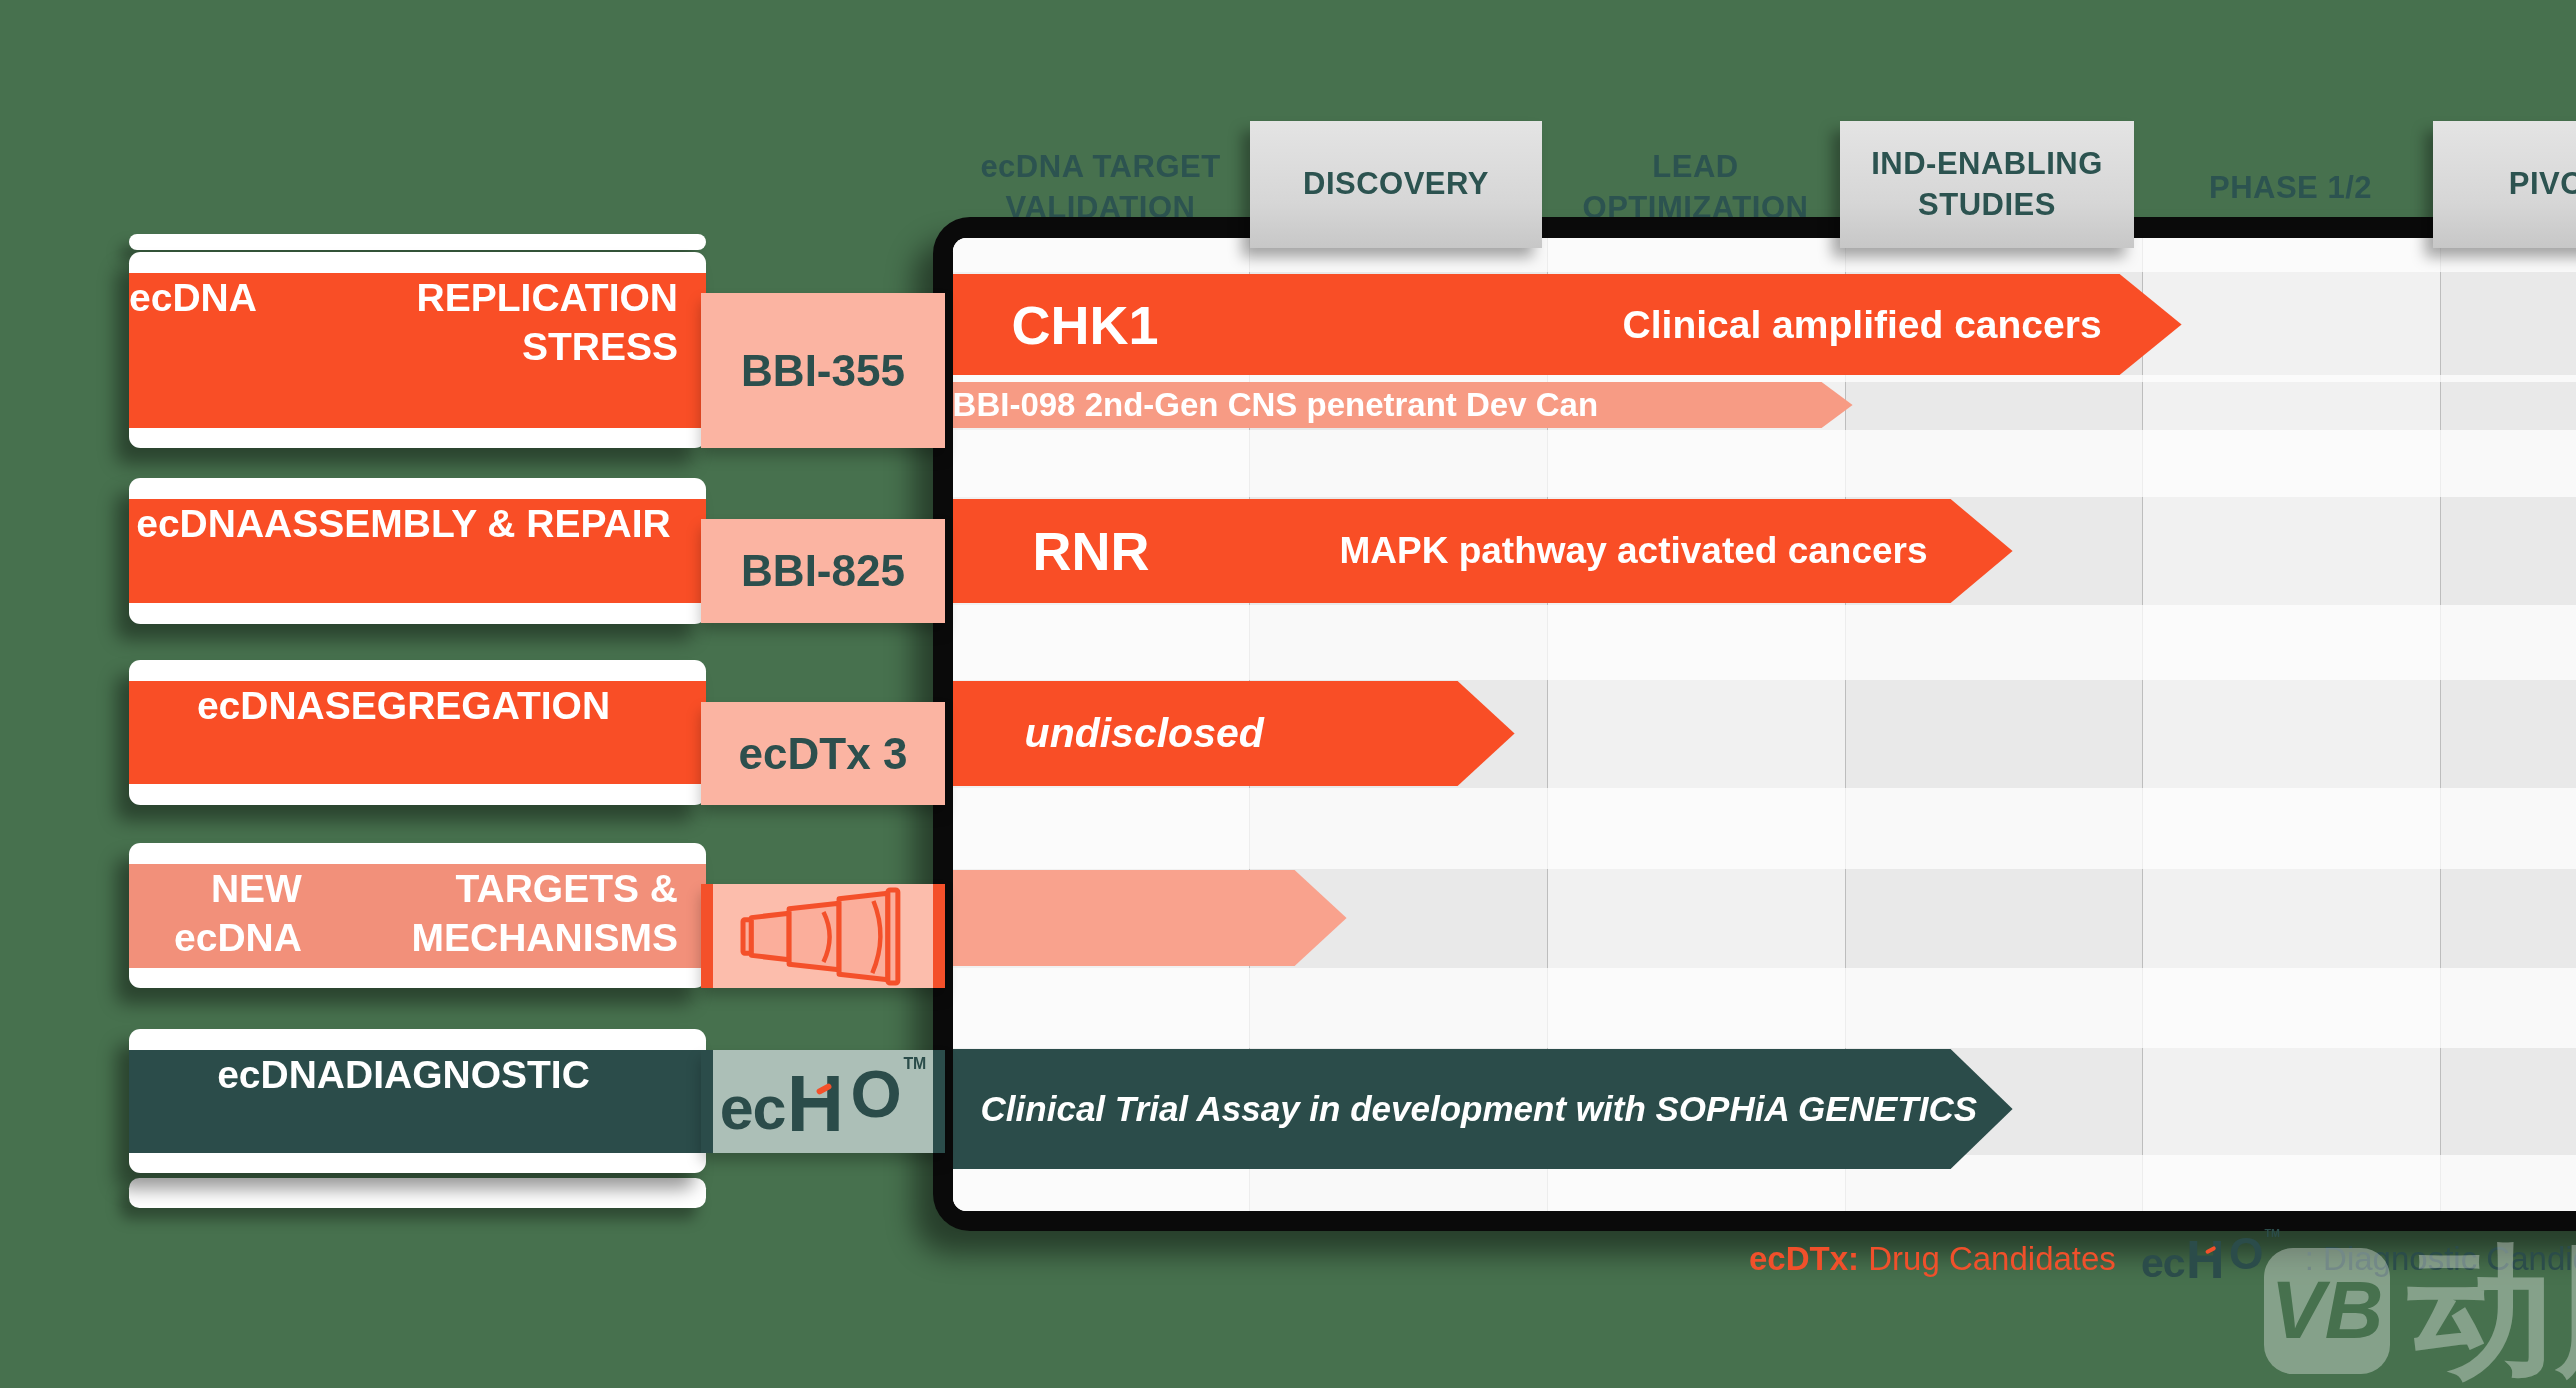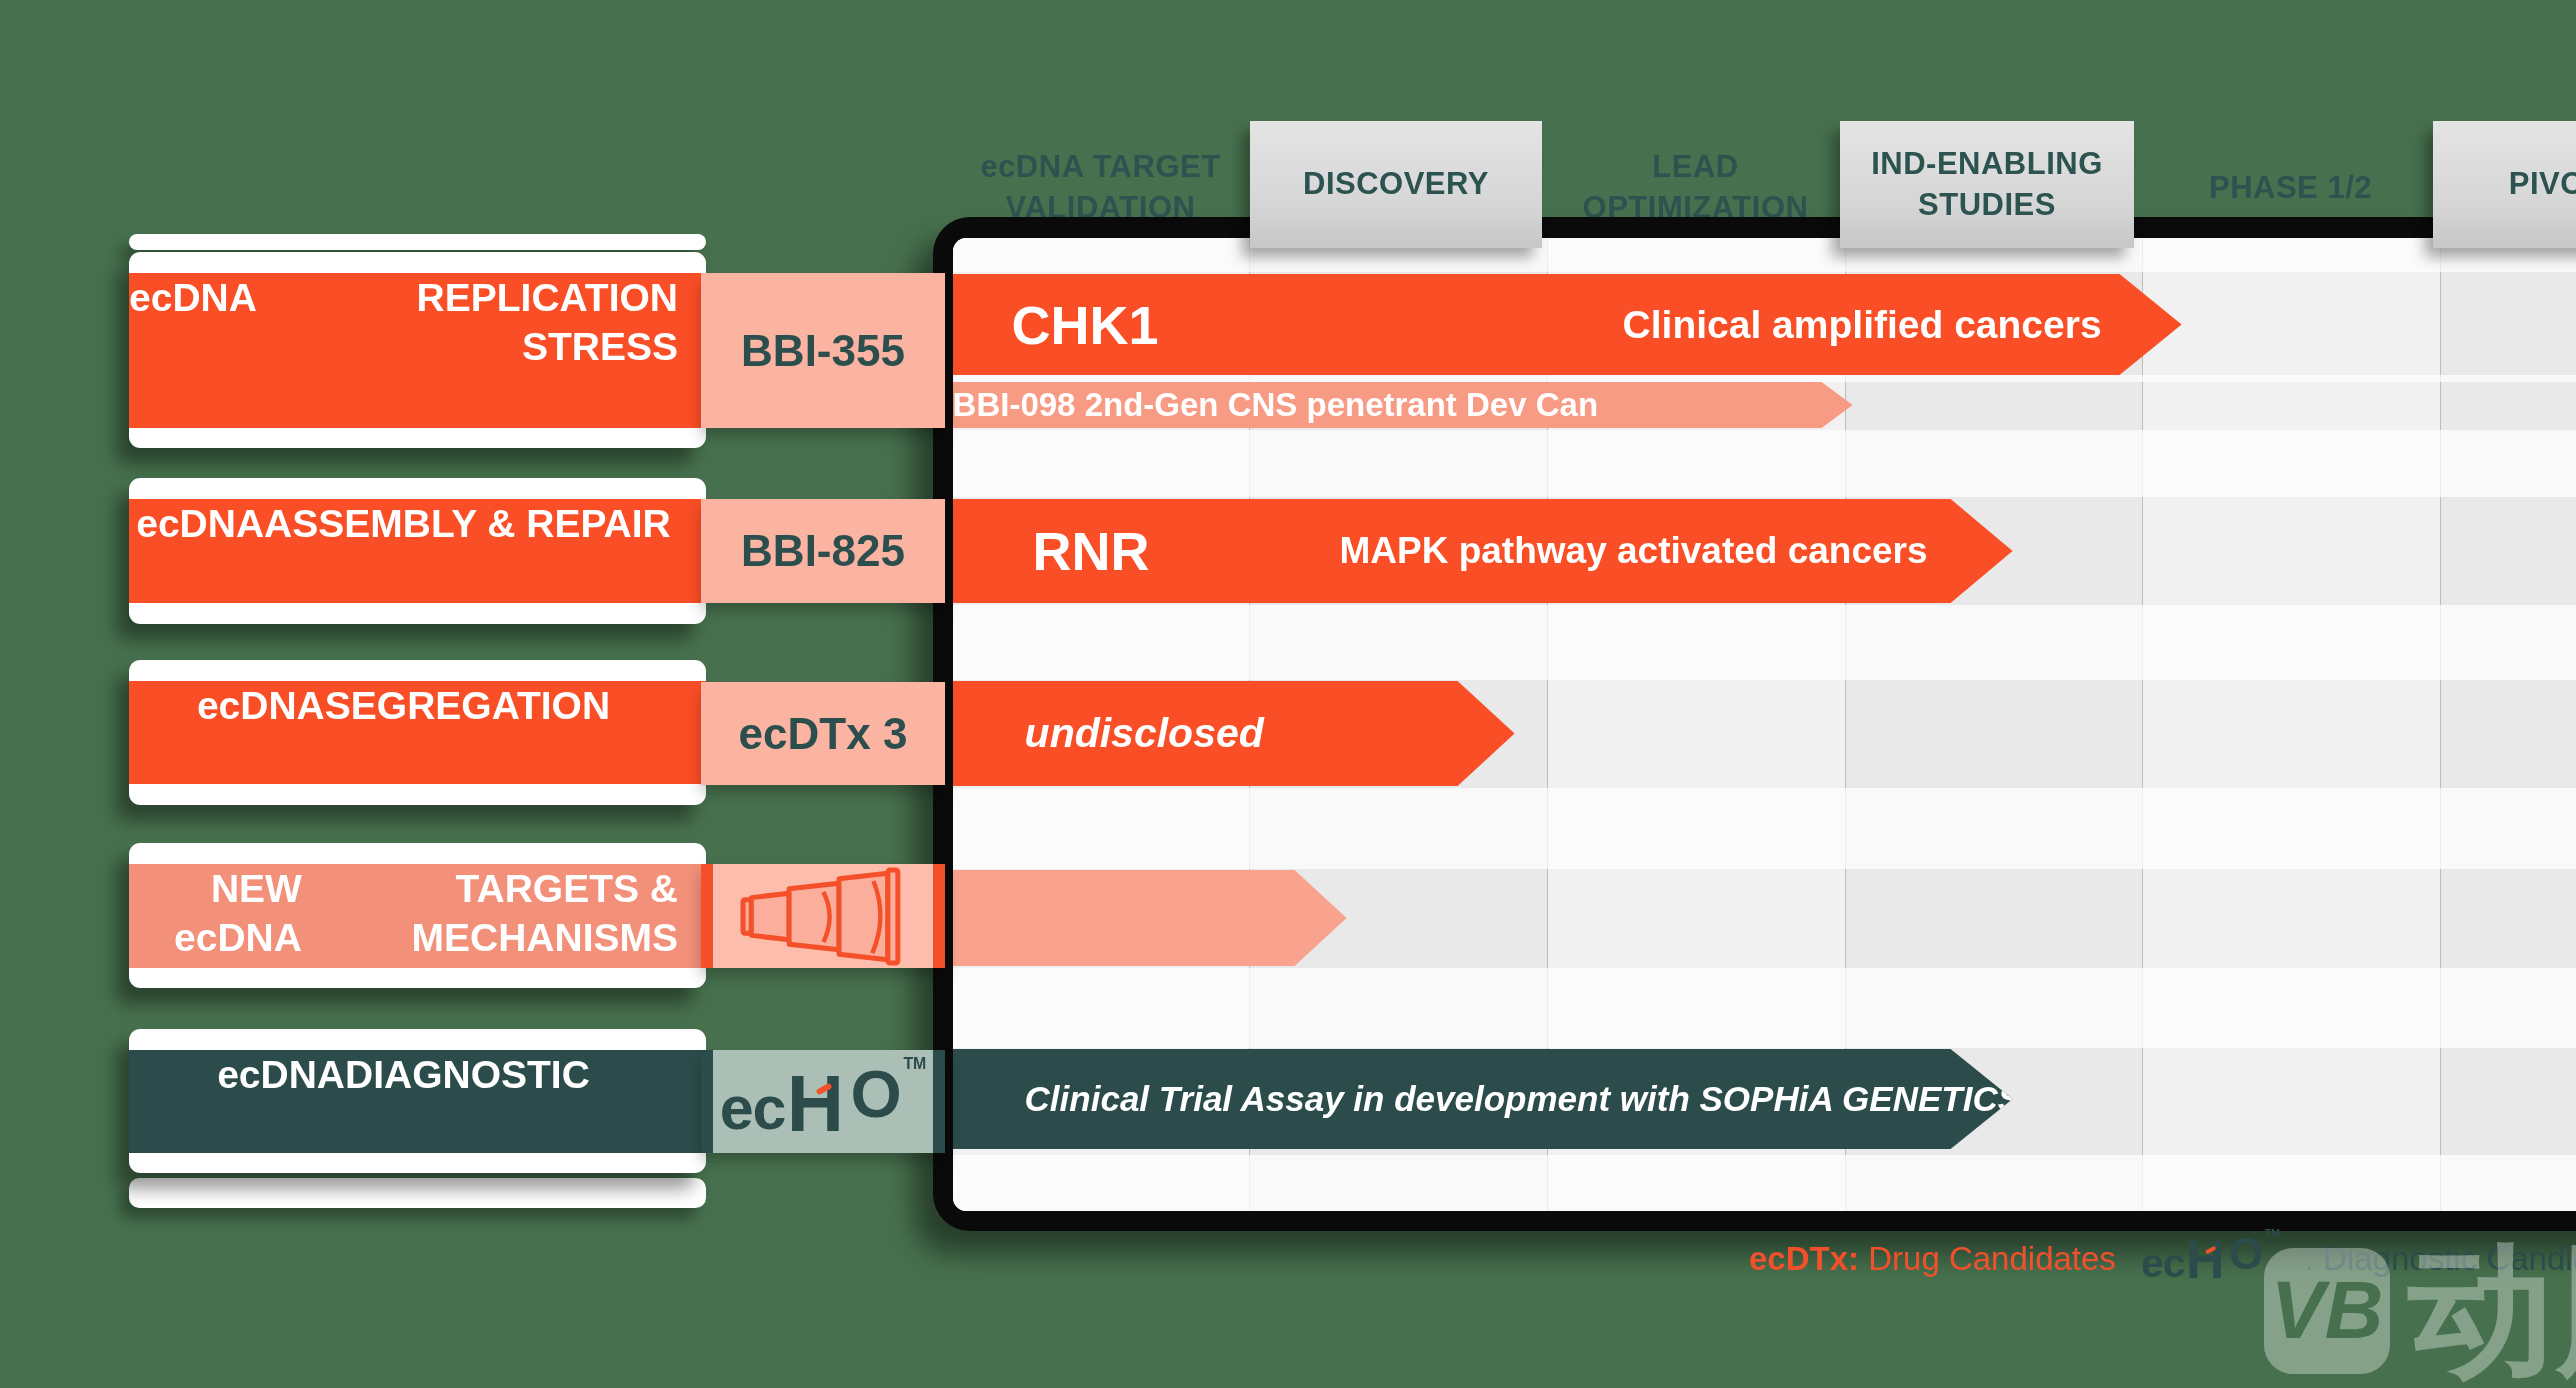--- a/index.html
+++ b/index.html
@@ -43,39 +43,39 @@
   .ar-rnr{top:261px;width:1060px;height:104px;background:var(--orange,#F94E26);
           clip-path:polygon(0 0,calc(100% - 62px) 0,100% 50%,calc(100% - 62px) 100%,0 100%);
           justify-content:space-between;padding:0 85px 0 80px;}
   .ar-rnr .a-left{font-size:54px;font-weight:700;}
   .ar-rnr .a-right{font-size:37px;}
   .ar-und{top:443px;width:562px;height:105px;background:var(--orange,#F94E26);
           clip-path:polygon(0 0,calc(100% - 57px) 0,100% 50%,calc(100% - 57px) 100%,0 100%);
           padding-left:72px;font-size:41px;font-style:italic;font-weight:700;}
   .ar-new{top:632px;width:394px;height:96px;background:var(--arrow_new,#F9A28D);
           clip-path:polygon(0 0,calc(100% - 52px) 0,100% 50%,calc(100% - 52px) 100%,0 100%);}
-  .ar-diag{top:811px;width:1060px;height:100px;background:var(--teal_dark,#2B4C4A);
+  .ar-diag{top:811px;width:1060px;height:120px;background:var(--teal_dark,#2B4C4A);
           clip-path:polygon(0 0,calc(100% - 62px) 0,100% 50%,calc(100% - 62px) 100%,0 100%);
-          padding-left:72px;font-size:35px;font-style:italic;font-weight:700;}
+          padding-left:28px;font-size:35px;font-style:italic;font-weight:700;}
 
   
   .sliver{position:absolute;left:129px;width:577px;background:#fff;border-radius:10.3px;
           box-shadow:-9.3px 11.3px 13.4px rgba(0,0,0,0.35);}
   .card{position:absolute;left:129px;width:577px;background:#fff;border-radius:11.3px;
         box-shadow:-12.4px 15.5px 18.5px rgba(0,0,0,0.40);}
   .band{position:absolute;left:0;right:0;color:#fff;display:flex;flex-direction:row;justify-content:center;
         text-align:right;padding-right:28px;font-weight:700;font-size:39px;line-height:1.27;}
   .band-orange{background:var(--orange,#F94E26);}
   .band-new{background:var(--band_new,#F2907A);}
   .band-teal{background:var(--teal_dark,#2B4C4A);}
 
   
   .drugbox{position:absolute;left:701px;width:244px;display:flex;align-items:center;justify-content:center;
            z-index:5;box-shadow:0 9.3px 13.4px rgba(0,0,0,0.25);}
-  .drug-pink{background:var(--pink_box,#FBB4A2);color:var(--drug_text,#2C4F4D);font-weight:700;font-size:44px;}
+  .drug-pink{background:var(--pink_box,#FBB4A2);color:var(--drug_text,#2C4F4D);font-weight:700;font-size:44px;margin-top:20px;}
   .drug-pink-new{background:var(--pink_box_new,#FCBDAC);border-left:12.4px solid #F4502A;border-right:12.4px solid #F4502A;}
   .drug-echo{background:var(--echo_box,#ACBFB7);border-left:12.4px solid var(--teal_dark,#2B4C4A);
              border-right:12.4px solid var(--teal_dark,#2B4C4A);}
 
   
   .echo{display:inline-flex;align-items:baseline;font-weight:700;color:var(--teal_dark,#2B4C4A);line-height:1;position:relative;}
   .echo .e-ec{font-size:1em;letter-spacing:-0.02em;}
   .echo .e-h{font-size:1.3em;display:inline-block;transform:translateY(0.02em);margin-left:0.02em;}
   .echo .e-acc{display:inline-block;width:0.26em;height:0.10em;background:#F4502A;border-radius:0.06em;
                transform:rotate(-28deg) translate(-0.12em,-0.75em);}

